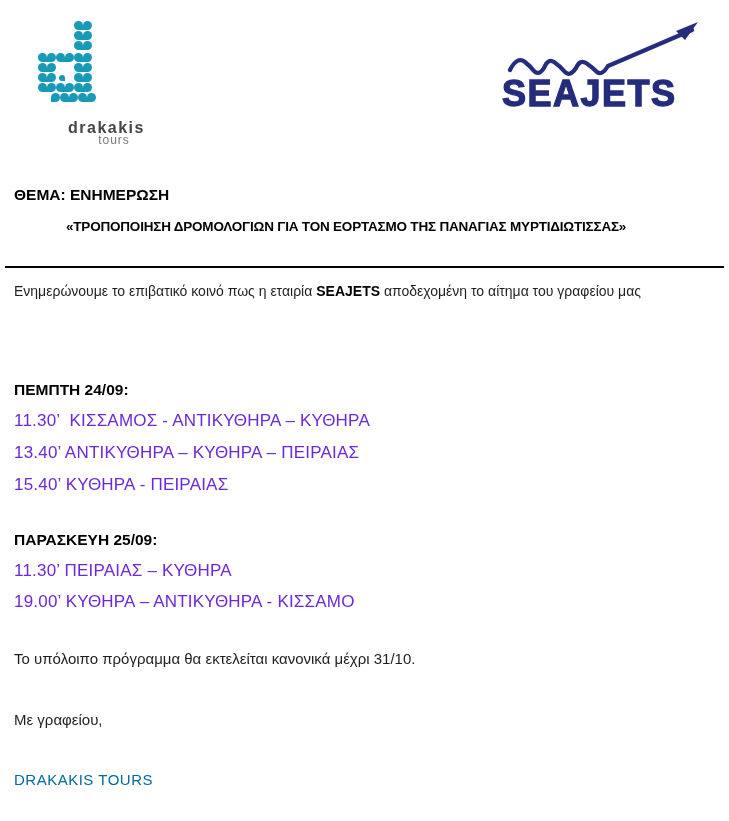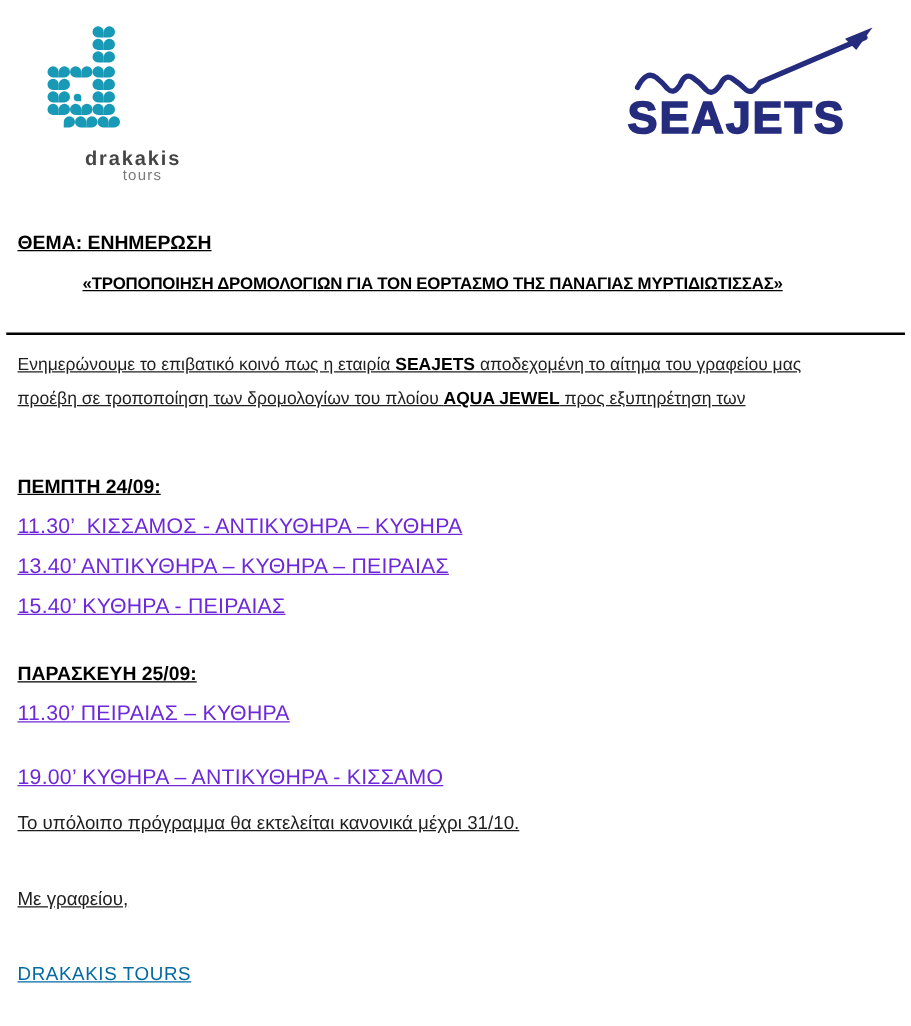--- a/index.html
+++ b/index.html
@@ -4,21 +4,21 @@
 <style>
   html,body { margin:0; padding:0; background:#ffffff; }
   .doc {
     position:relative;
     width:729px; height:821px;
     background:#ffffff;
     font-family:"Liberation Sans","DejaVu Sans",sans-serif;
     color:#1f1f1f;
     overflow:hidden;
   }
-  .abs { position:absolute; left:14px;text-decoration:underline; }
+  .abs { position:absolute; left:14px; }
 
   
   .drk-logo { position:absolute; left:38px; top:17px; width:62px; height:88px; }
   .leaf { position:absolute; background:#1899B6; }
   .la { border-radius:50% 50% 0 50%; }  
   .lb { border-radius:50% 50% 50% 0; }  
   .drk-word {
     position:absolute; left:30px; top:102px; width:92px;
     text-align:left; font-size:16px; font-weight:600;
     letter-spacing:1.5px; color:#454545;
@@ -49,21 +49,21 @@
   .intro b { color:#000; }
 
   .day   { font-size:15.5px; font-weight:bold; color:#000; white-space:pre; }
   .trip  { font-size:17px; letter-spacing:0.2px; white-space:pre; color:#6d28d9; }
   .day1  { top:381px; }
   .t10   { top:411px; }
   .t11   { top:443px; }
   .t12   { top:475px; }
   .day2  { top:531px; }
   .t20   { top:561px; }
-  .t21   { top:592px;margin-top:20px; }
+  .t21   { top:592px; }
 
   .note      { top:650px; font-size:15px; }
   .regards   { top:711px; font-size:15px; }
   .signature { top:771px; font-size:15px; letter-spacing:0.5px; color:#0369a1; }
 </style>
 </head>
 <body>
 
 <div class="doc">
 
@@ -113,21 +113,20 @@
     </svg>
     <div class="sj-word">SEAJETS</div>
   </div>
 
   <div class="abs subject">ΘΕΜΑ: ΕΝΗΜΕΡΩΣΗ</div>
   <div class="abs title">«ΤΡΟΠΟΠΟΙΗΣΗ ΔΡΟΜΟΛΟΓΙΩΝ ΓΙΑ ΤΟΝ ΕΟΡΤΑΣΜΟ ΤΗΣ ΠΑΝΑΓΙΑΣ ΜΥΡΤΙΔΙΩΤΙΣΣΑΣ»</div>
   <div class="divider"></div>
 
   <div class="abs intro">
     <div><span>Ενημερώνουμε το επιβατικό κοινό πως η εταιρία </span><b>SEAJETS</b><span> αποδεχομένη το αίτημα του γραφείου μας</span></div>
-    <div><span>προέβη σε τροποποίηση των δρομολογίων του πλοίου </span><b>AQUA JEWEL</b><span> προς εξυπηρέτηση των</span></div>
   </div>
 
   <div class="abs day day1">ΠΕΜΠΤΗ 24/09:</div>
   <div class="abs trip t10">11.30’  ΚΙΣΣΑΜΟΣ - ΑΝΤΙΚΥΘΗΡΑ – ΚΥΘΗΡΑ</div>
   <div class="abs trip t11">13.40’ ΑΝΤΙΚΥΘΗΡΑ – ΚΥΘΗΡΑ – ΠΕΙΡΑΙΑΣ</div>
   <div class="abs trip t12">15.40’ ΚΥΘΗΡΑ - ΠΕΙΡΑΙΑΣ</div>
 
   <div class="abs day day2">ΠΑΡΑΣΚΕΥΗ 25/09:</div>
   <div class="abs trip t20">11.30’ ΠΕΙΡΑΙΑΣ – ΚΥΘΗΡΑ</div>
   <div class="abs trip t21">19.00’ ΚΥΘΗΡΑ – ΑΝΤΙΚΥΘΗΡΑ - ΚΙΣΣΑΜΟ</div>

